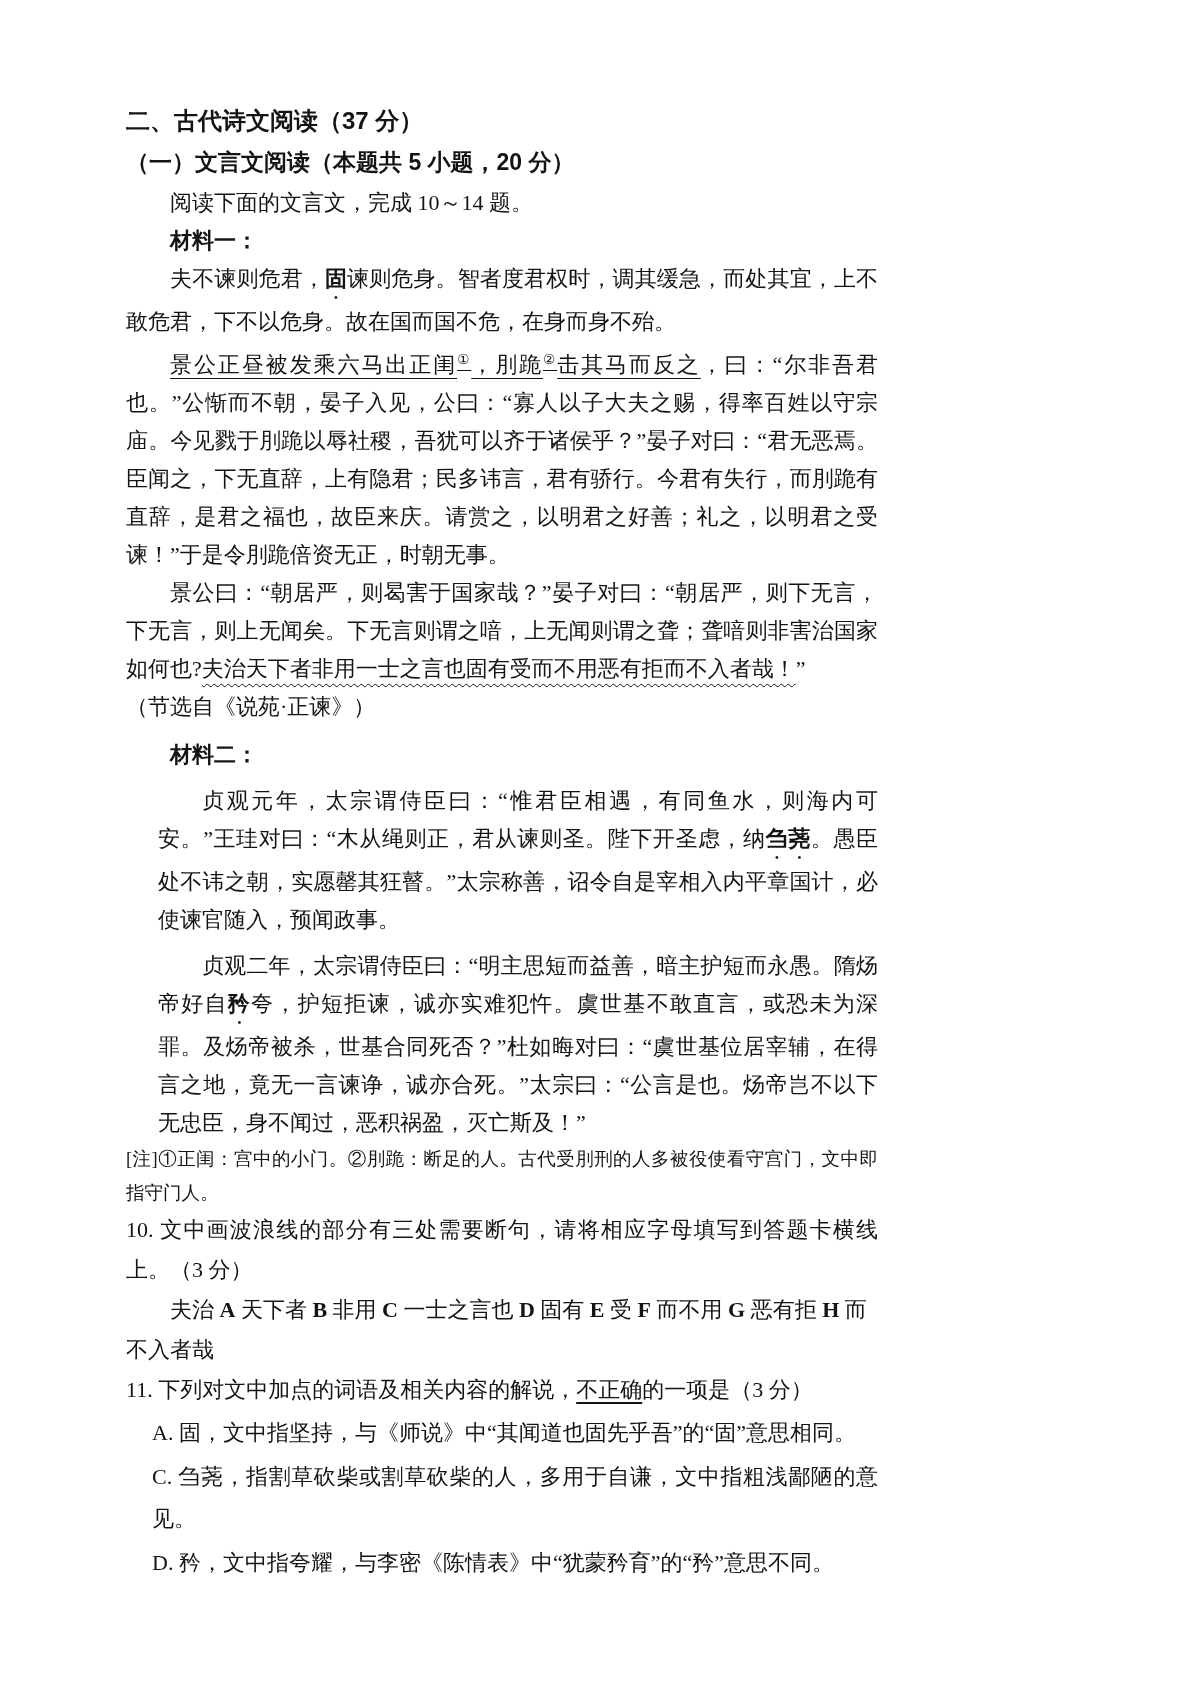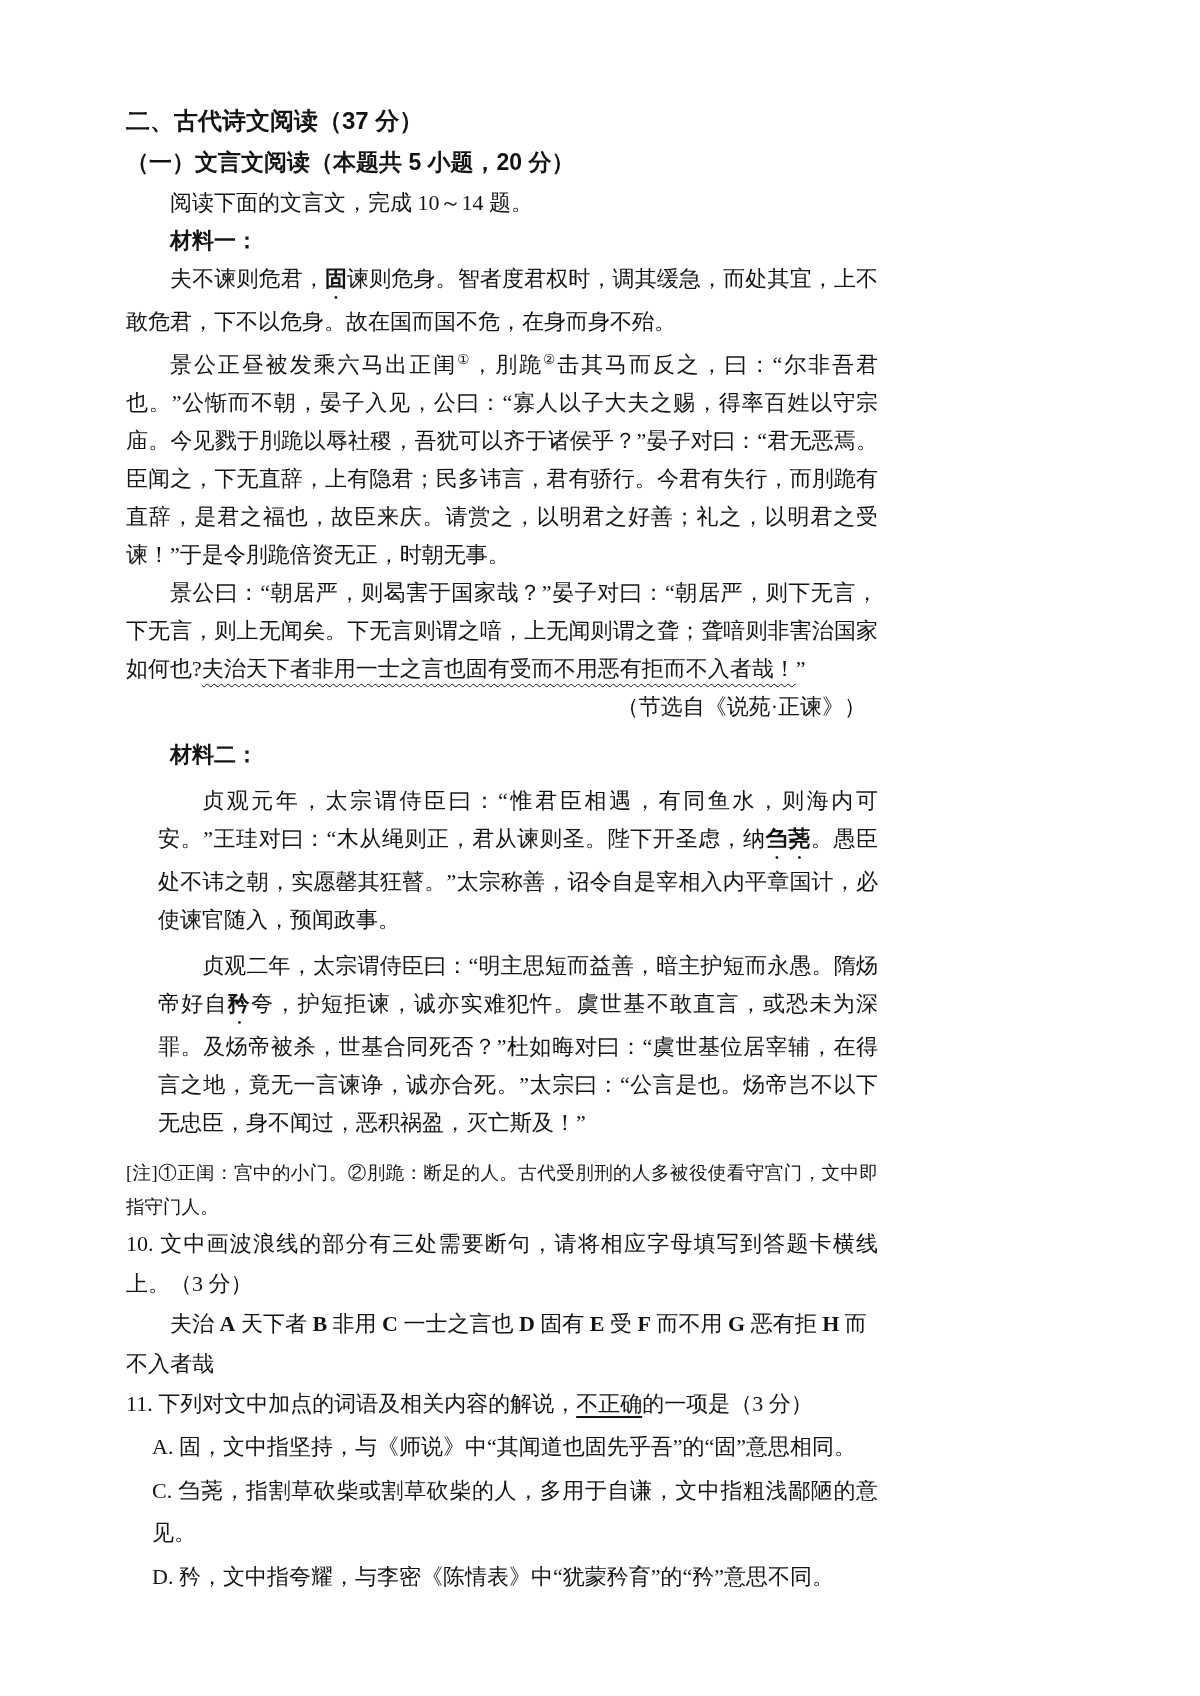--- a/index.html
+++ b/index.html
@@ -40,46 +40,46 @@
   .mat-label {
     font-family: "Liberation Sans", "DejaVu Sans", sans-serif;
     font-weight: bold;
     font-size: 22px;
     line-height: 38px;
     text-indent: 2em;
   }
   .gap-top { margin-top: 10px; }
   .para-gap { margin-top: 8px; margin-left: 32px; }
   .u {
+    text-decoration: underline;
     text-underline-offset: 6px;
     text-decoration-thickness: 1.2px;
   }
   .wavy {
     text-decoration: underline wavy;
     text-underline-offset: 7px;
     text-decoration-thickness: 1px;
   }
   .em-dot {
     font-weight: bold;
     -webkit-text-emphasis: filled dot;
     -webkit-text-emphasis-position: under right;
     text-emphasis: filled dot;
     text-emphasis-position: under right;
   }
   .sup { font-size: 0.62em; vertical-align: super; }
   .cite {
-    text-align: right;
     padding-right: 12px;
     text-indent: 0;
   }
   .footnote {
     font-size: 18.5px;
     line-height: 34px;
     text-align: justify;
-    margin-top: 14px;
+    margin-top: 0;
   }
   .q-stem { font-size: 22px; line-height: 40px; text-align: justify; }
   .seg-line { font-size: 22px; line-height: 40px; text-indent: 2em; }
   .blt { font-weight: bold; }
   .bold-u {
     font-weight: normal;
     text-decoration: underline;
     text-underline-offset: 5px;
   }
   .option {

